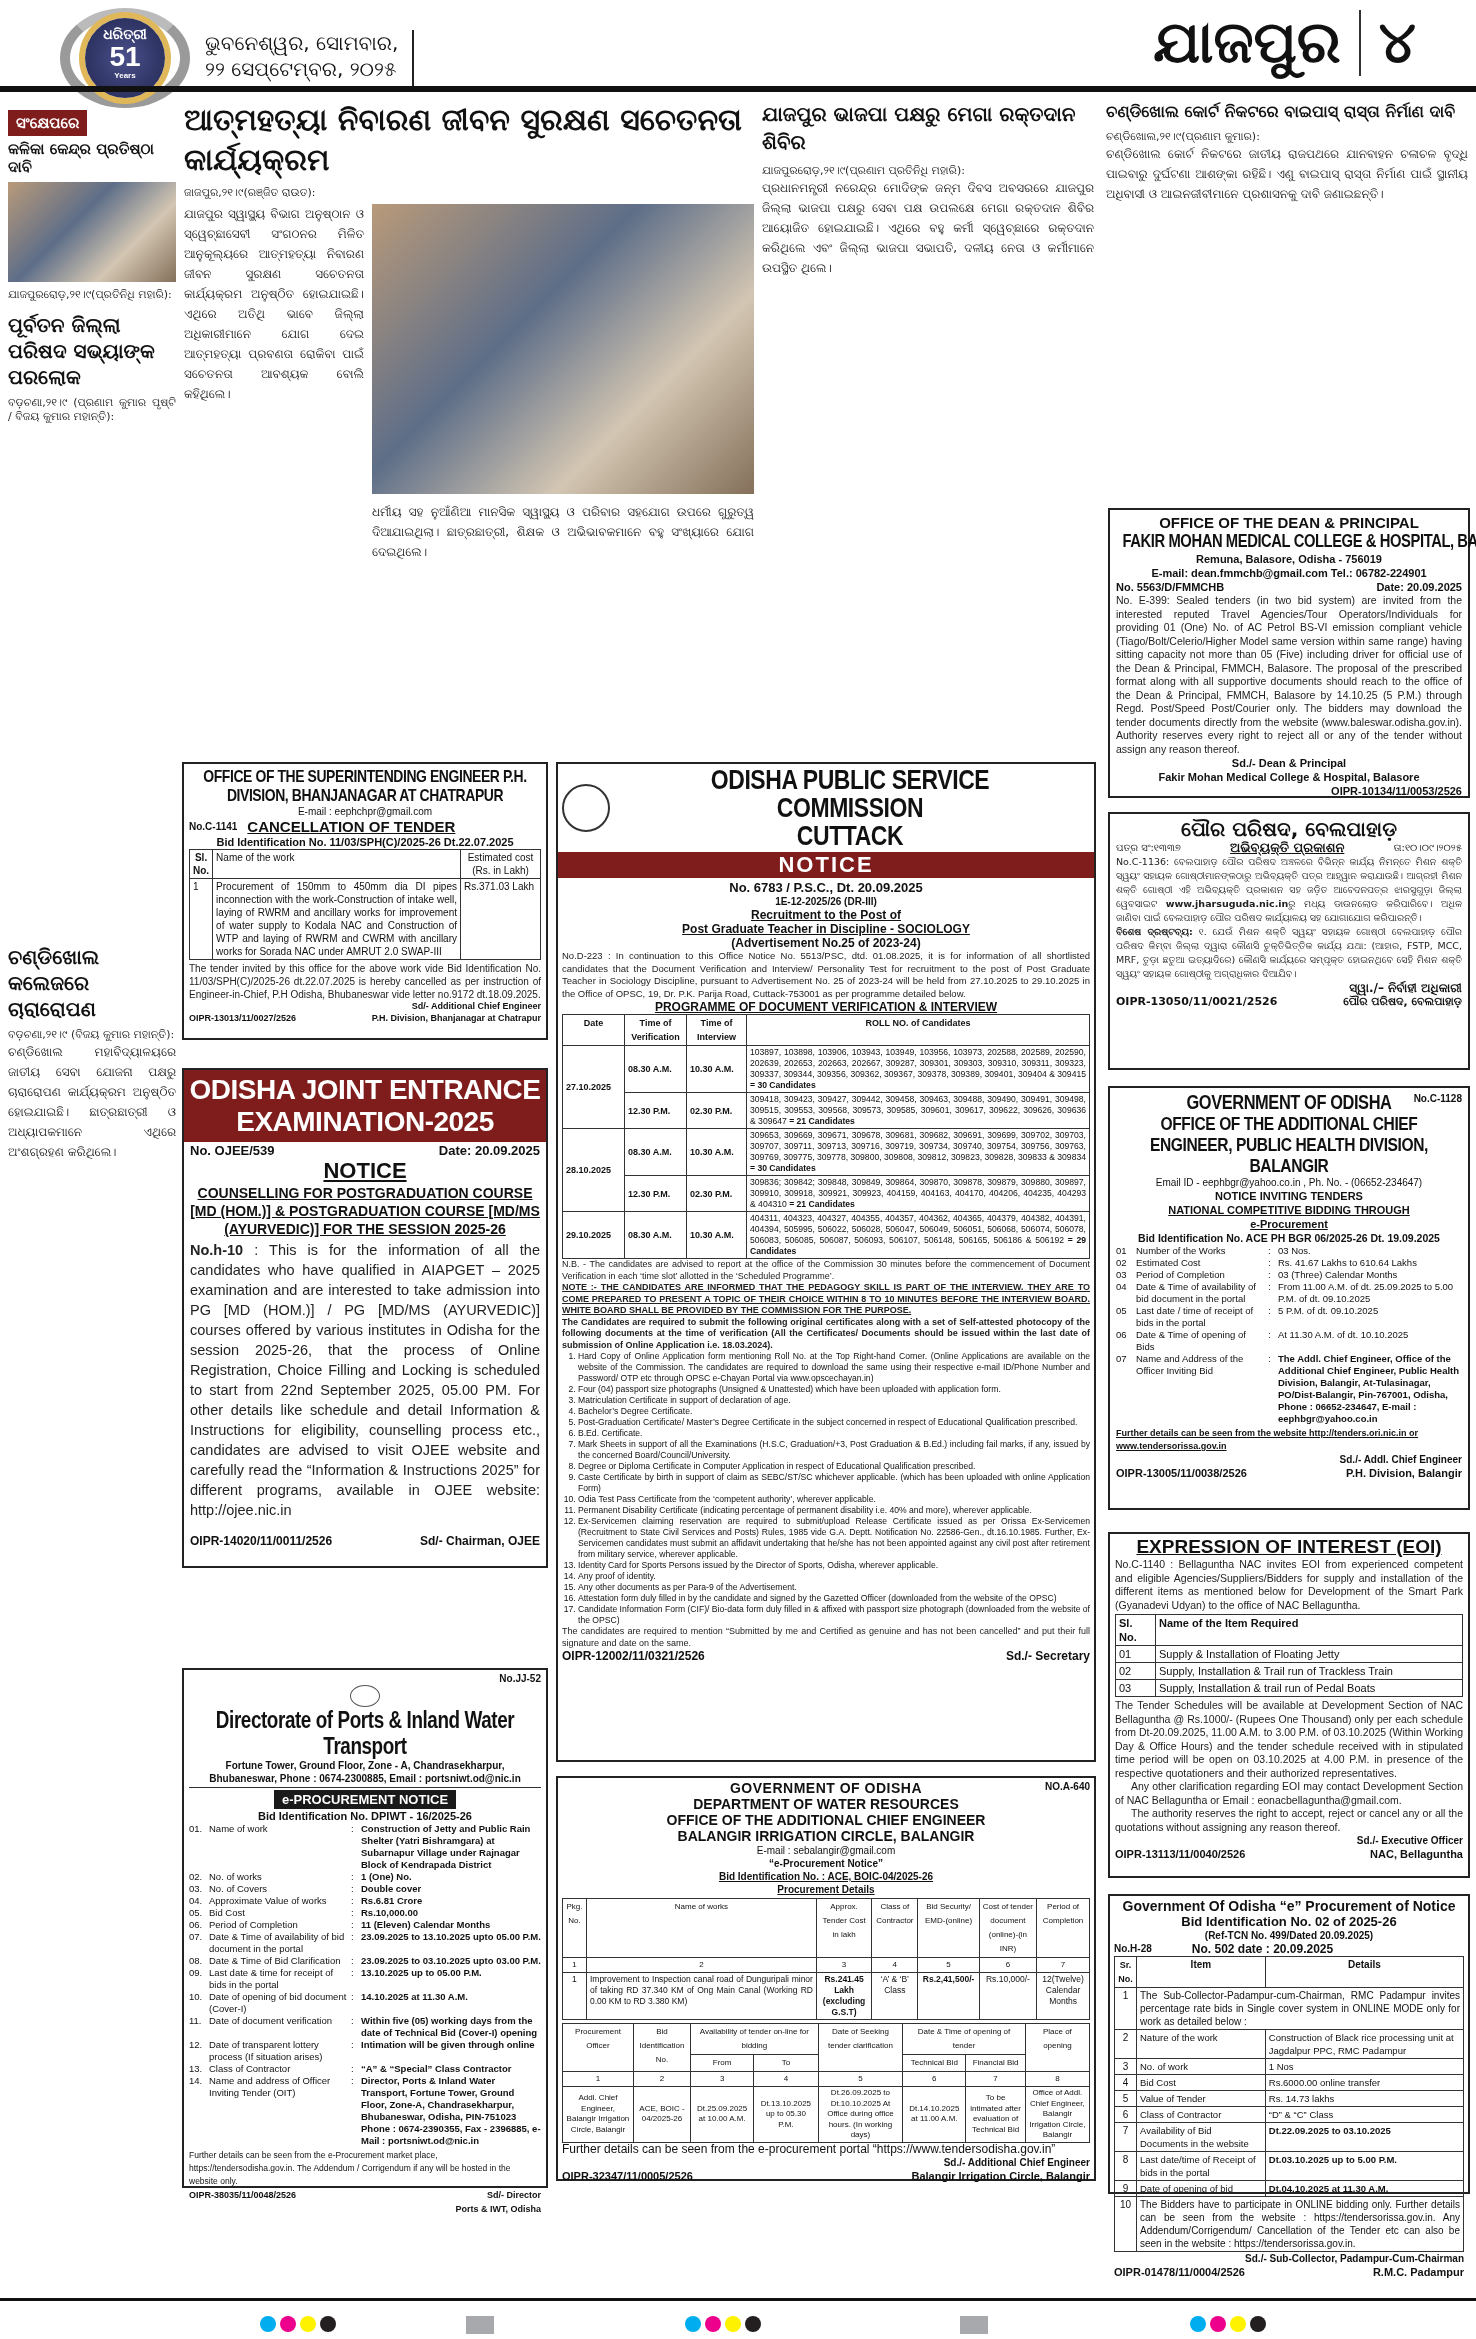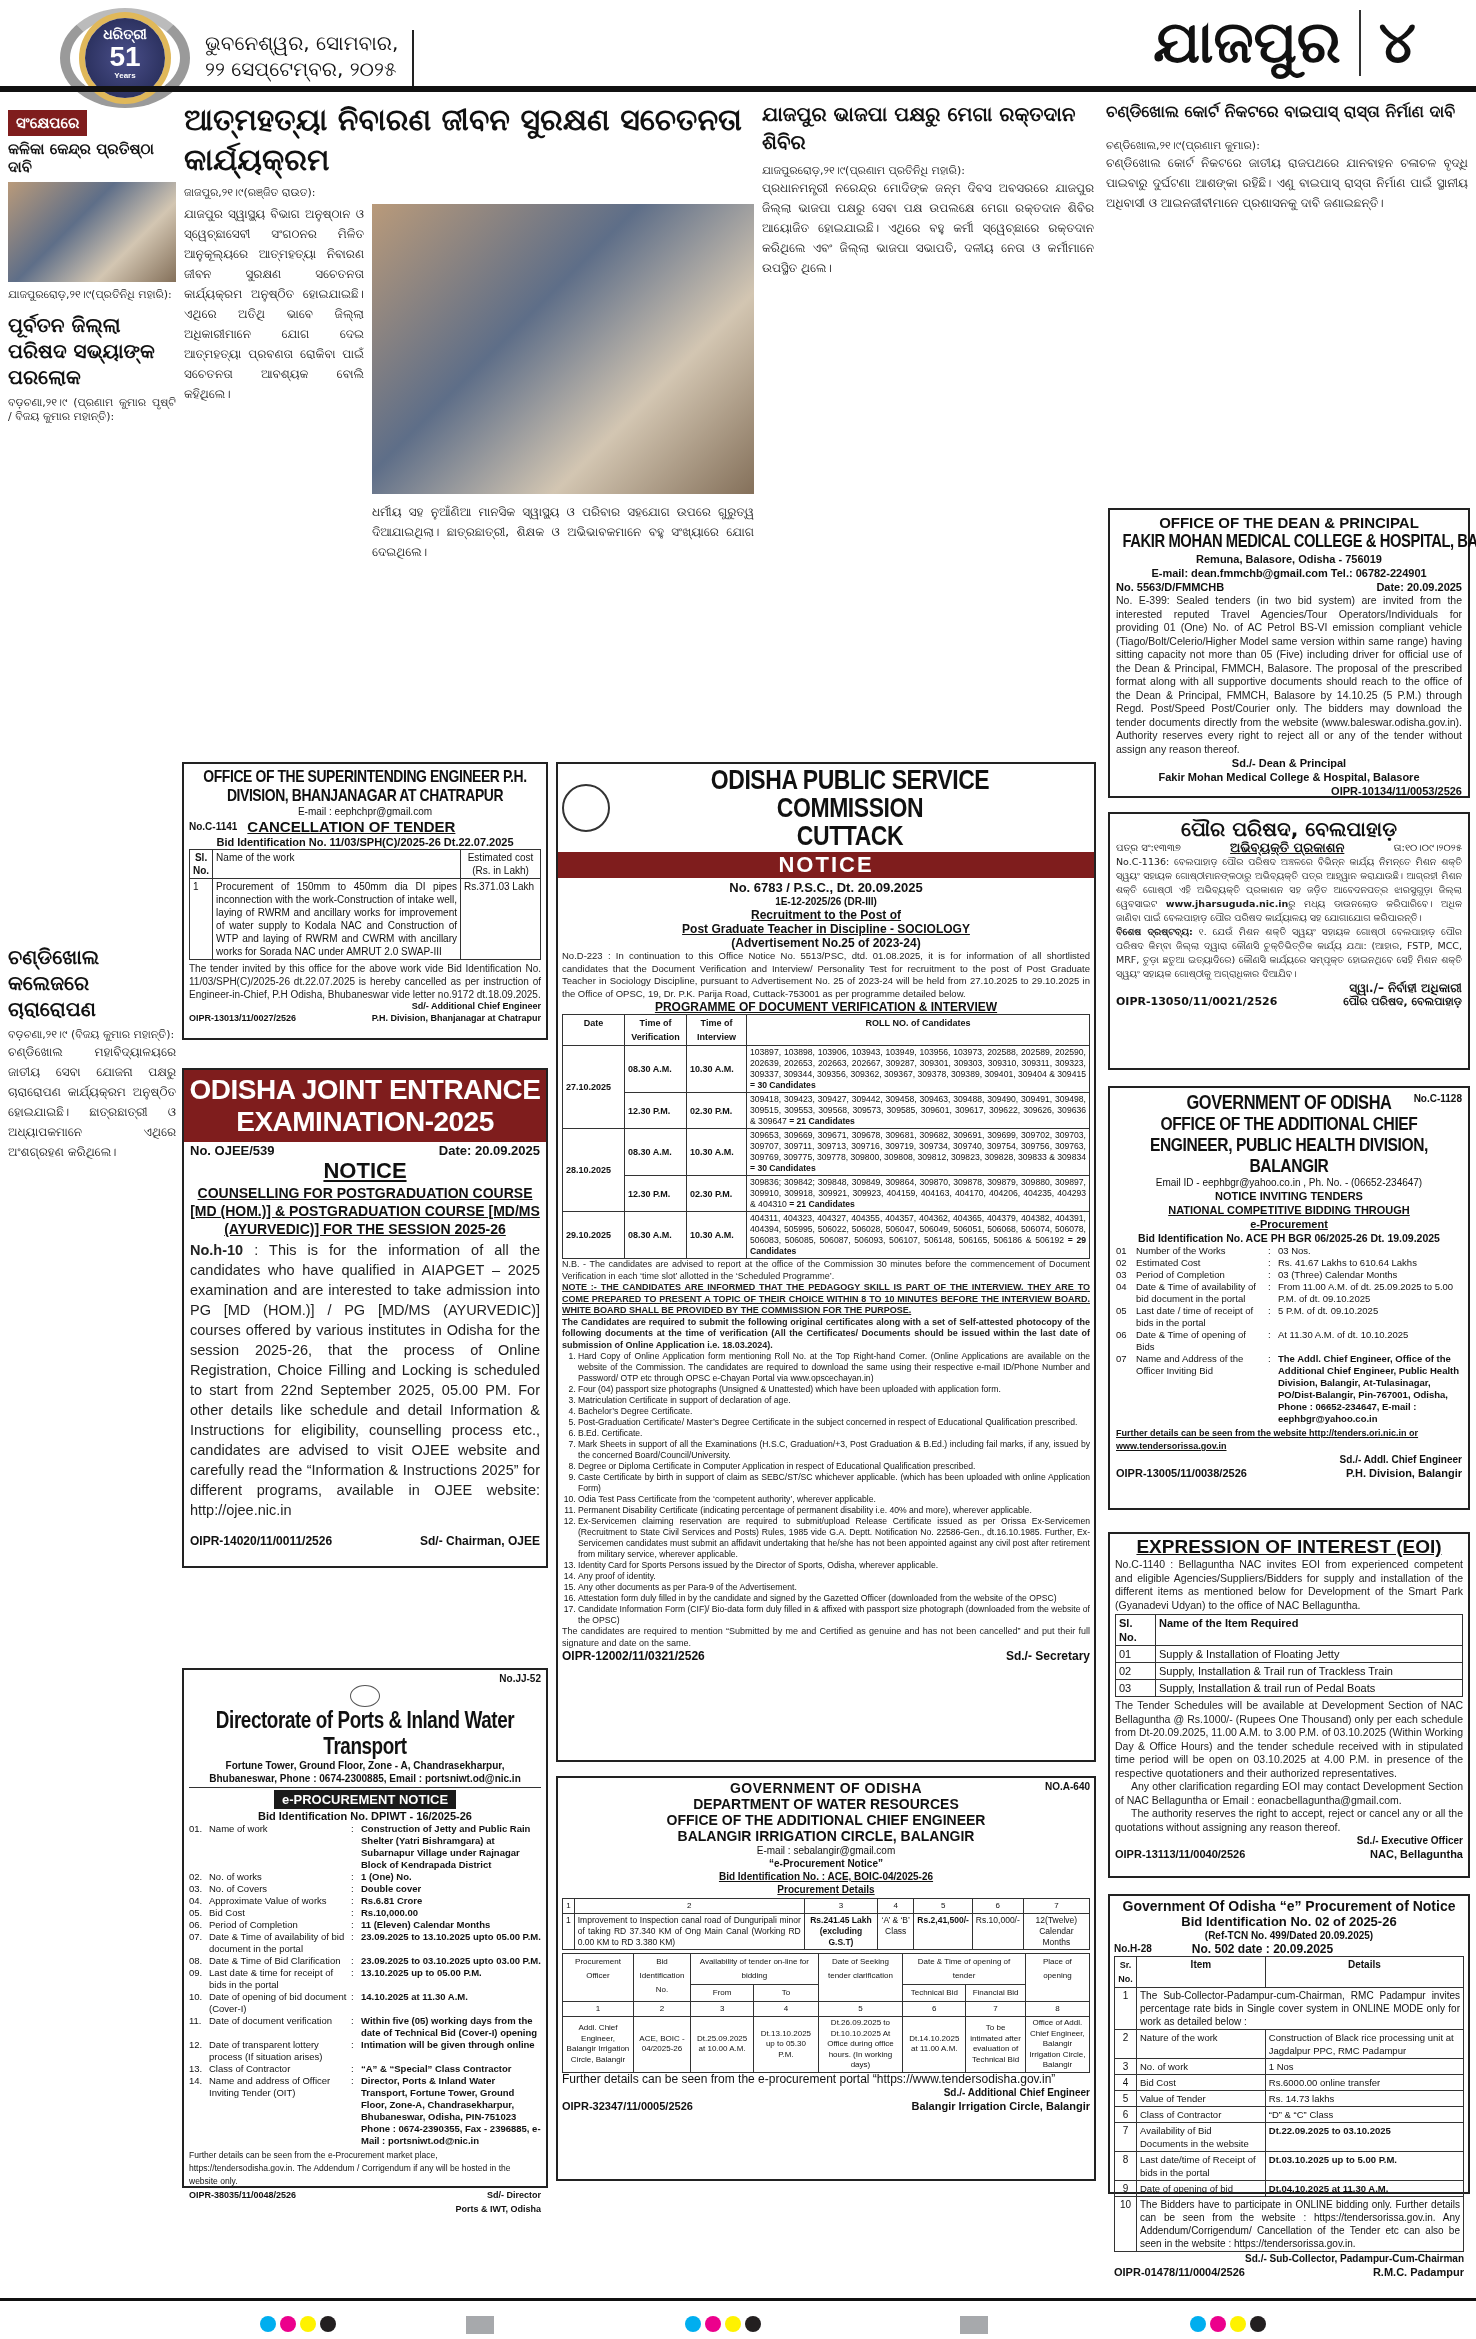--- a/index.html
+++ b/index.html
@@ -83,21 +83,21 @@
 </div>
 
 <div class="col" style="left:762px;top:100px;width:332px">
   <div class="odia b" style="font-size:20px;line-height:28px">ଯାଜପୁର ଭାଜପା ପକ୍ଷରୁ ମେଗା ରକ୍ତଦାନ ଶିବିର</div>
   <div class="txt odia small" style="margin-top:8px">ଯାଜପୁରରୋଡ଼,୨୧।୯(ପ୍ରଣାମ ପ୍ରତିନିଧି ମହାରି):</div>
   <div class="txt odia" style="font-size:12px;line-height:20px">ପ୍ରଧାନମନ୍ତ୍ରୀ ନରେନ୍ଦ୍ର ମୋଦିଙ୍କ ଜନ୍ମ ଦିବସ ଅବସରରେ ଯାଜପୁର ଜିଲ୍ଲା ଭାଜପା ପକ୍ଷରୁ ସେବା ପକ୍ଷ ଉପଲକ୍ଷେ ମେଗା ରକ୍ତଦାନ ଶିବିର ଆୟୋଜିତ ହୋଇଯାଇଛି। ଏଥିରେ ବହୁ କର୍ମୀ ସ୍ୱେଚ୍ଛାରେ ରକ୍ତଦାନ କରିଥିଲେ ଏବଂ ଜିଲ୍ଲା ଭାଜପା ସଭାପତି, ଦଳୀୟ ନେତା ଓ କର୍ମୀମାନେ ଉପସ୍ଥିତ ଥିଲେ।</div>
 </div>
 
 <div class="col" style="left:1106px;top:100px;width:362px">
   <div class="odia b" style="font-size:16px;line-height:24px">ଚଣ୍ଡିଖୋଲ କୋର୍ଟ ନିକଟରେ ବାଇପାସ୍ ରାସ୍ତା ନିର୍ମାଣ ଦାବି</div>
-  <div class="txt odia small" style="margin-top:15px">ଚଣ୍ଡିଖୋଲ,୨୧।୯(ପ୍ରଣାମ କୁମାର):</div>
+  <div class="txt odia small" style="margin-top:6px">ଚଣ୍ଡିଖୋଲ,୨୧।୯(ପ୍ରଣାମ କୁମାର):</div>
   <div class="txt odia" style="font-size:12px;line-height:20px">ଚଣ୍ଡିଖୋଲ କୋର୍ଟ ନିକଟରେ ଜାତୀୟ ରାଜପଥରେ ଯାନବାହନ ଚଳାଚଳ ବୃଦ୍ଧି ପାଇବାରୁ ଦୁର୍ଘଟଣା ଆଶଙ୍କା ରହିଛି। ଏଣୁ ବାଇପାସ୍ ରାସ୍ତା ନିର୍ମାଣ ପାଇଁ ସ୍ଥାନୀୟ ଅଧିବାସୀ ଓ ଆଇନଜୀବୀମାନେ ପ୍ରଶାସନକୁ ଦାବି ଜଣାଇଛନ୍ତି।</div>
 </div>
 
 <div class="abs box" style="left:1108px;top:508px;width:362px;height:290px;padding:4px 6px">
   <div class="ctr b" style="font-size:15px">OFFICE OF THE DEAN &amp; PRINCIPAL</div>
   <div class="h-cond" style="font-size:18px;white-space:nowrap;margin:0 -30px">FAKIR MOHAN MEDICAL COLLEGE &amp; HOSPITAL, BALASORE</div>
   <div class="ctr b small">Remuna, Balasore, Odisha - 756019</div>
   <div class="ctr b small">E-mail: dean.fmmchb@gmail.com Tel.: 06782-224901</div>
   <div class="footrow">
       <span>No. 5563/D/FMMCHB</span>
@@ -321,20 +321,29 @@
   <div class="ctr b" style="font-size:14px;line-height:16px;letter-spacing:.5px">GOVERNMENT OF ODISHA</div>
   <div class="ctr b" style="font-size:14px;line-height:16px">DEPARTMENT OF WATER RESOURCES</div>
   <div class="ctr b" style="font-size:14px;line-height:16px">OFFICE OF THE ADDITIONAL CHIEF ENGINEER</div>
   <div class="ctr b" style="font-size:14px;line-height:16px">BALANGIR IRRIGATION CIRCLE, BALANGIR</div>
   <div class="ctr tiny">E-mail : sebalangir@gmail.com</div>
   <div class="ctr b tiny">“e-Procurement Notice”</div>
   <div class="ctr b u tiny">Bid Identification No. : ACE, BOIC-04/2025-26</div>
   <div class="ctr b u tiny">Procurement Details</div>
   <table style="margin-top:2px">
     <tbody>
+        <tr id="w-t1h">
+          <th style="font-size:8px;font-weight:normal">Pkg. No.</th>
+          <th style="font-size:8px;font-weight:normal">Name of works</th>
+          <th style="font-size:8px;font-weight:normal">Approx. Tender Cost in lakh</th>
+          <th style="font-size:8px;font-weight:normal">Class of Contractor</th>
+          <th style="font-size:8px;font-weight:normal">Bid Security/ EMD-(online)</th>
+          <th style="font-size:8px;font-weight:normal">Cost of tender document (online)-(in INR)</th>
+          <th style="font-size:8px;font-weight:normal">Period of Completion</th>
+        </tr>
         <tr id="w-t1n">
           <td class="ctr" style="font-size:8px;padding:0">1</td>
           <td class="ctr" style="font-size:8px;padding:0">2</td>
           <td class="ctr" style="font-size:8px;padding:0">3</td>
           <td class="ctr" style="font-size:8px;padding:0">4</td>
           <td class="ctr" style="font-size:8px;padding:0">5</td>
           <td class="ctr" style="font-size:8px;padding:0">6</td>
           <td class="ctr" style="font-size:8px;padding:0">7</td>
         </tr>
         <tr id="w-t1r">

